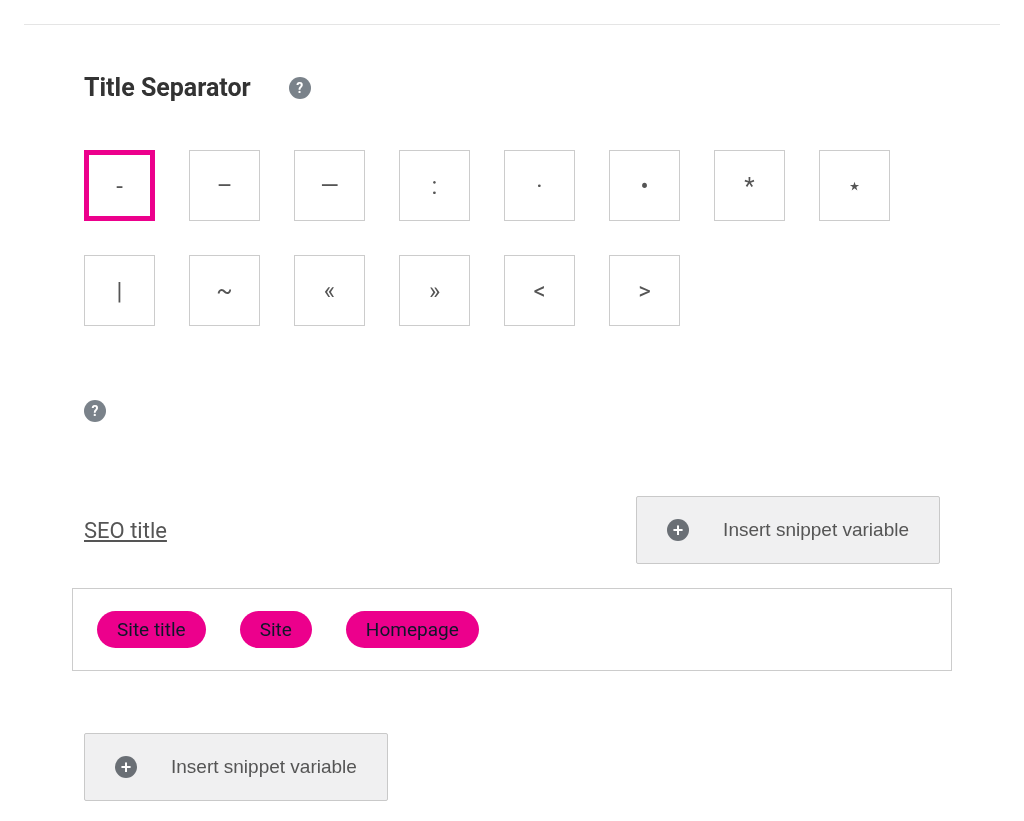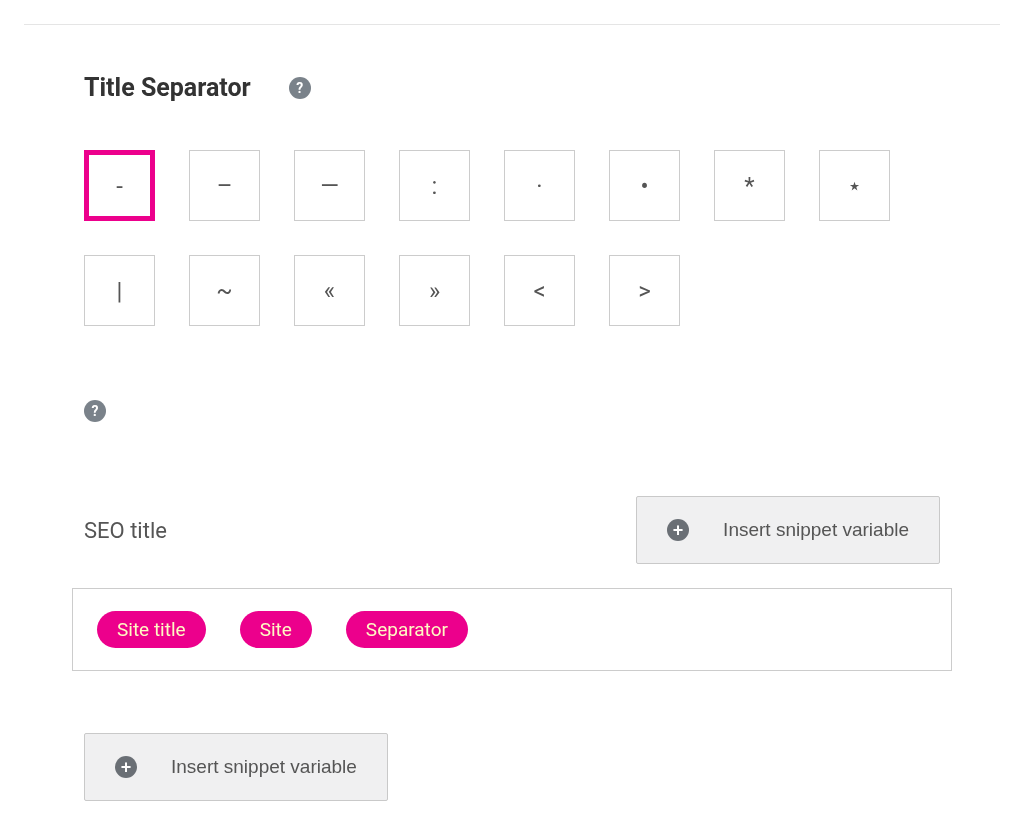--- a/index.html
+++ b/index.html
@@ -63,20 +63,21 @@
       display: flex;
       justify-content: space-between;
       align-items: center;
       margin-bottom: 10px;
       margin-top: 50px;
     }
     .field-label {
       font-size: 22px;
       color: #555;
       font-weight: 400;
+      text-decoration: underline;
     }
     .insert-variable-btn {
       display: flex;
       align-items: center;
       gap: 10px;
       padding: 10px 18px;
       background: #f0f0f1;
       border: 1px solid #c9c9c9;
       color: #555;
       font-size: 19px;
@@ -100,21 +101,21 @@
       border: 1px solid #ccc;
       padding: 10px 12px;
       min-height: 48px;
       display: flex;
       flex-wrap: wrap;
       gap: 10px;
       align-items: center;
     }
     .chip {
       background: #ec008c;
-      color: #fef9c3;
+      color: #0f172a;
       padding: 7px 20px;
       border-radius: 999px;
       font-size: 19px;
       font-weight: 400;
       cursor: pointer;
     }
     .textarea-box {
       border: 1px solid #ccc;
       padding: 14px 14px;
       min-height: 110px;
@@ -161,21 +162,21 @@
   <div class="field-row">
     <div class="field-label">SEO title</div>
     <button class="insert-variable-btn">
       <span class="plus-icon">+</span>
       <span>Insert snippet variable</span>
     </button>
   </div>
   <div class="input-box" id="seo-title-input">
       <span class="chip">Site title</span>
       <span class="chip">Site</span>
-      <span class="chip">Separator</span>
+      <span class="chip">Homepage</span>
     </div>
 
   <div class="field-row">
     <button class="insert-variable-btn">
       <span class="plus-icon">+</span>
       <span>Insert snippet variable</span>
     </button>
   </div>
   <div class="textarea-box" contenteditable="true" data-placeholder="Modify your meta description by editing it right here" style=""></div>
 </div>

